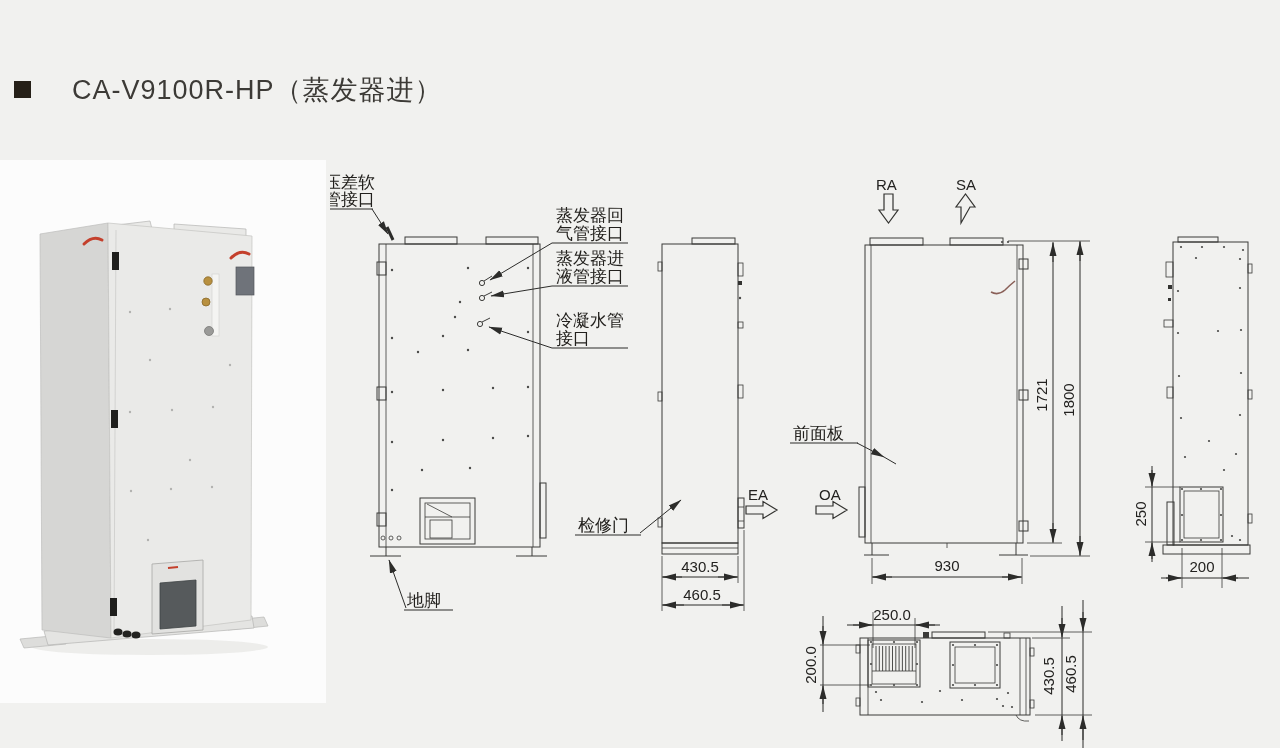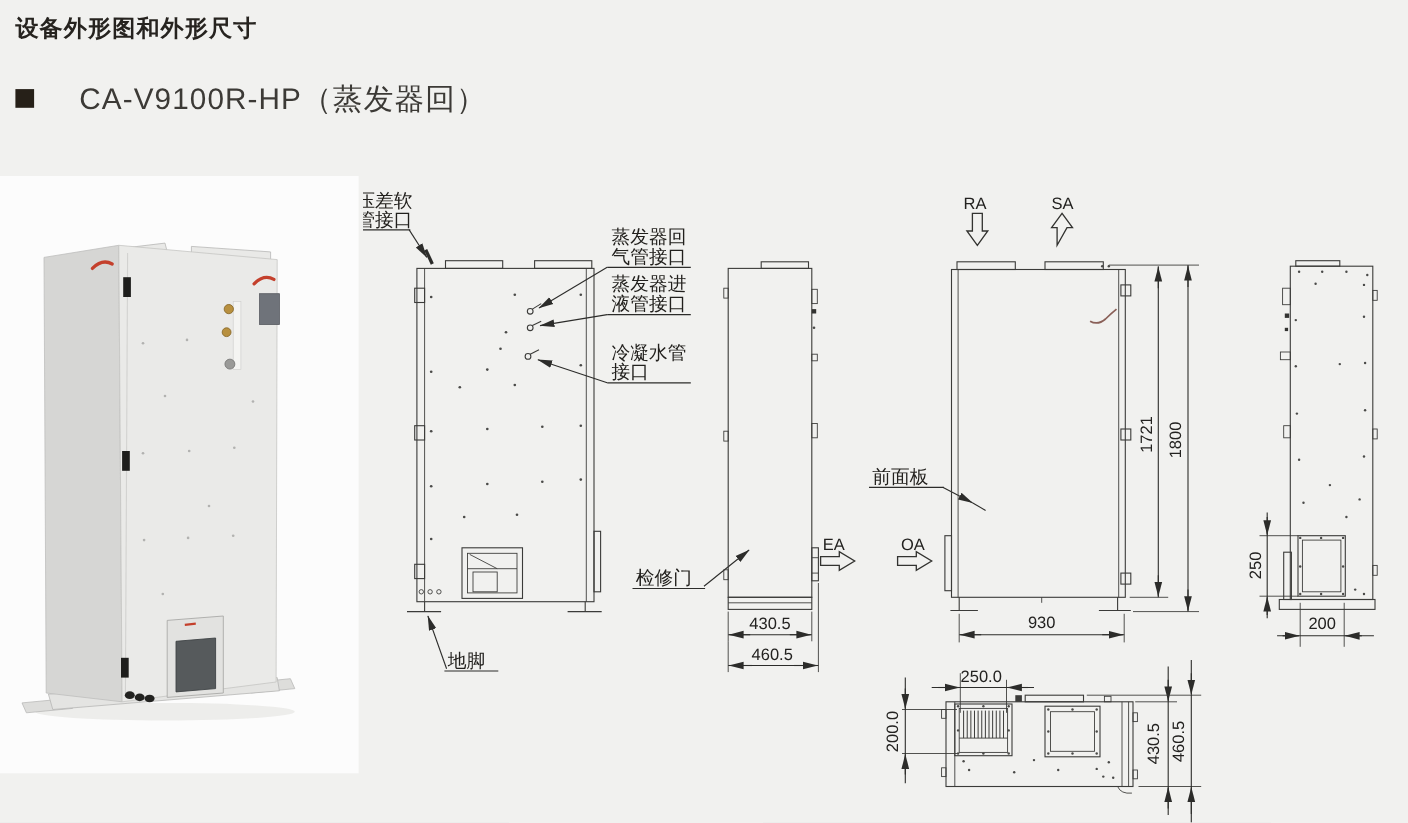--- a/index.html
+++ b/index.html
@@ -22,25 +22,24 @@
   .blk{fill:#f1f1ef;stroke:#333330;stroke-width:1.2;}
   .dot{fill:#4a4a48;}
   .cn{font-size:17px;fill:#22201d;}
   .dim{font-size:15px;fill:#232220;}
 </style>
 </head>
 <body>
 
 <div class="page">
 
-  <div class="doc-title">设备外形图和外形尺寸</div>
 
   <div class="model-row">
     <span class="bullet">■</span>
-    <span class="model-text">CA-V9100R-HP（蒸发器回）</span>
+    <span class="model-text">CA-V9100R-HP（蒸发器进）</span>
   </div>
 
   <div class="photo-box">
     <svg width="326" height="543" viewBox="0 0 326 543">
       <ellipse cx="150" cy="487" rx="118" ry="8" fill="#ededeb"></ellipse>
 
       <polygon points="20,479 62,475 66,484 24,488" fill="#dddddb" stroke="#b8b8b6" stroke-width="0.7"></polygon>
       <polygon points="224,461 264,457 268,466 228,470" fill="#dddddb" stroke="#b8b8b6" stroke-width="0.7"></polygon>
       <polygon points="44,471 252,456 254,468 48,485" fill="#e4e4e2" stroke="#b5b5b3" stroke-width="0.7"></polygon>
 

